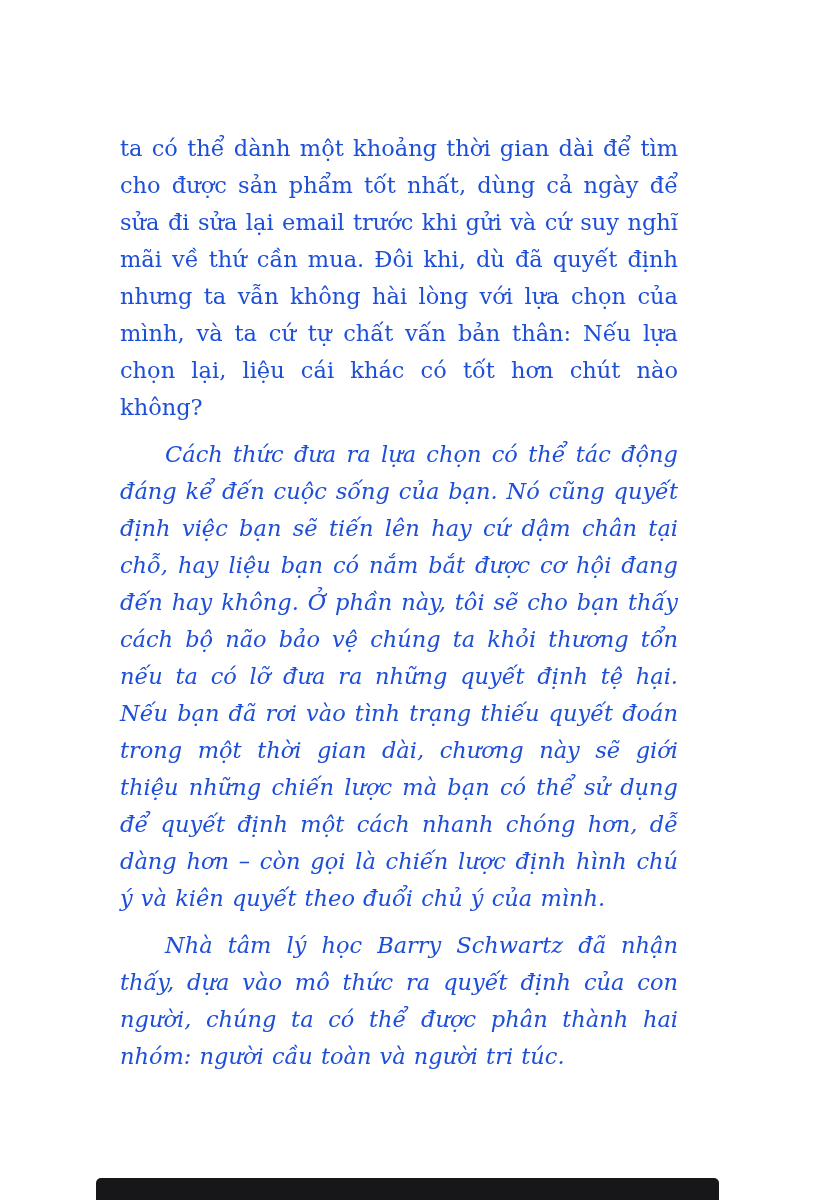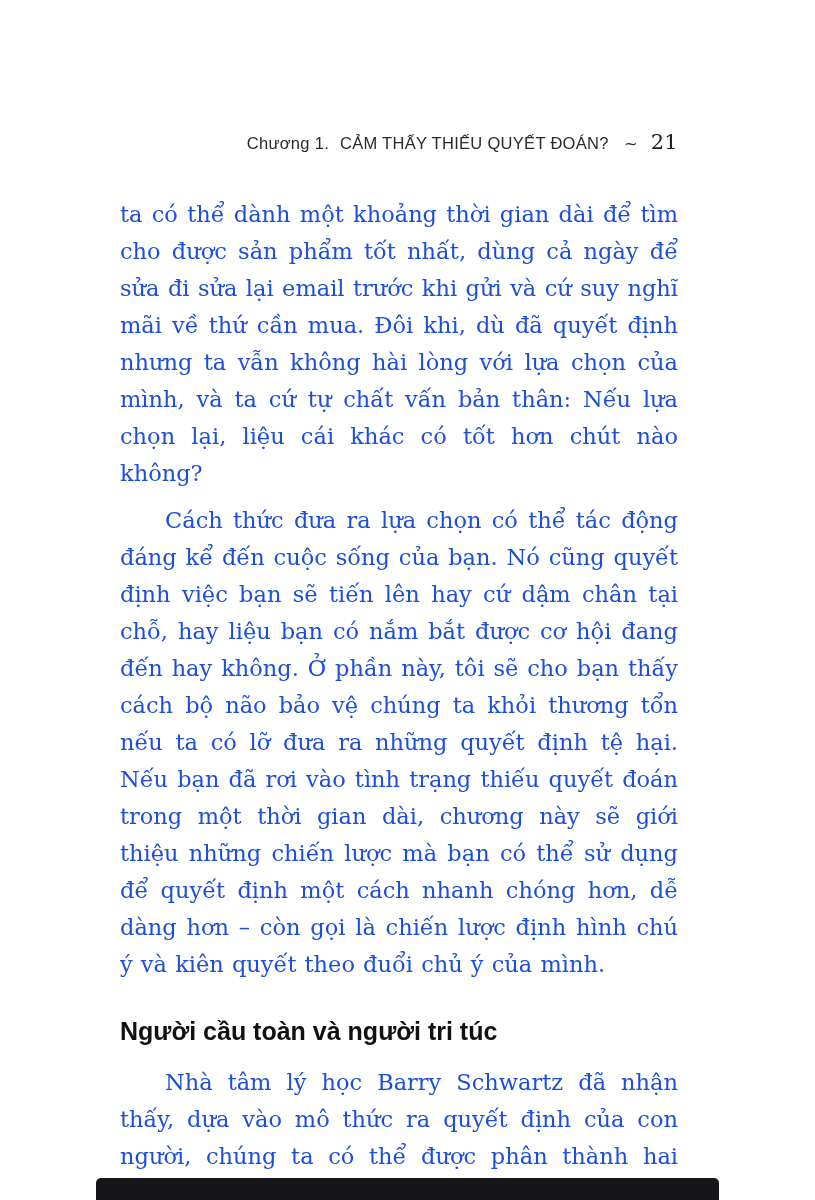--- a/index.html
+++ b/index.html
@@ -59,20 +59,21 @@
   .body-paragraph {
     font-size: 22.5px;
     line-height: 37px;
     text-align: justify;
     color: #1d4ed8;
     word-spacing: 1px;
   }
 
   .body-paragraph.indented {
     text-indent: 2em;
+    font-style: italic;
   }
 
   .body-paragraph + .body-paragraph {
     margin-top: 10px;
   }
 
   .section-heading {
     font-family: "Liberation Sans", sans-serif;
     font-weight: 700;
     font-size: 25px;
@@ -91,31 +92,24 @@
     background: #17171a;
     border-radius: 5px 5px 0 0;
   }
 </style>
 </head>
 <body>
 
 <div class="page">
   <div class="content">
 
-    <div class="running-header">
-      <span class="chapter">Chương 1.</span>
-      <span class="chapter-title">CẢM THẤY THIẾU QUYẾT ĐOÁN?</span>
-      <span class="tilde">~</span>
-      <span class="page-number">21</span>
-    </div>
 
     <p class="body-paragraph">ta có thể dành một khoảng thời gian dài để tìm cho được sản phẩm tốt nhất, dùng cả ngày để sửa đi sửa lại email trước khi gửi và cứ suy nghĩ mãi về thứ cần mua. Đôi khi, dù đã quyết định nhưng ta vẫn không hài lòng với lựa chọn của mình, và ta cứ tự chất vấn bản thân: Nếu lựa chọn lại, liệu cái khác có tốt hơn chút nào không?</p>
 
     <p class="body-paragraph indented">Cách thức đưa ra lựa chọn có thể tác động đáng kể đến cuộc sống của bạn. Nó cũng quyết định việc bạn sẽ tiến lên hay cứ dậm chân tại chỗ, hay liệu bạn có nắm bắt được cơ hội đang đến hay không. Ở phần này, tôi sẽ cho bạn thấy cách bộ não bảo vệ chúng ta khỏi thương tổn nếu ta có lỡ đưa ra những quyết định tệ hại. Nếu bạn đã rơi vào tình trạng thiếu quyết đoán trong một thời gian dài, chương này sẽ giới thiệu những chiến lược mà bạn có thể sử dụng để quyết định một cách nhanh chóng hơn, dễ dàng hơn – còn gọi là chiến lược định hình chú ý và kiên quyết theo đuổi chủ ý của mình.</p>
 
-    <h2 class="section-heading">Người cầu toàn và người tri túc</h2>
 
     <p class="body-paragraph indented">Nhà tâm lý học Barry Schwartz đã nhận thấy, dựa vào mô thức ra quyết định của con người, chúng ta có thể được phân thành hai nhóm: người cầu toàn và người tri túc.</p>
 
   </div>
 
   <div class="bottom-strip"></div>
 </div>
 
 </body></html>

